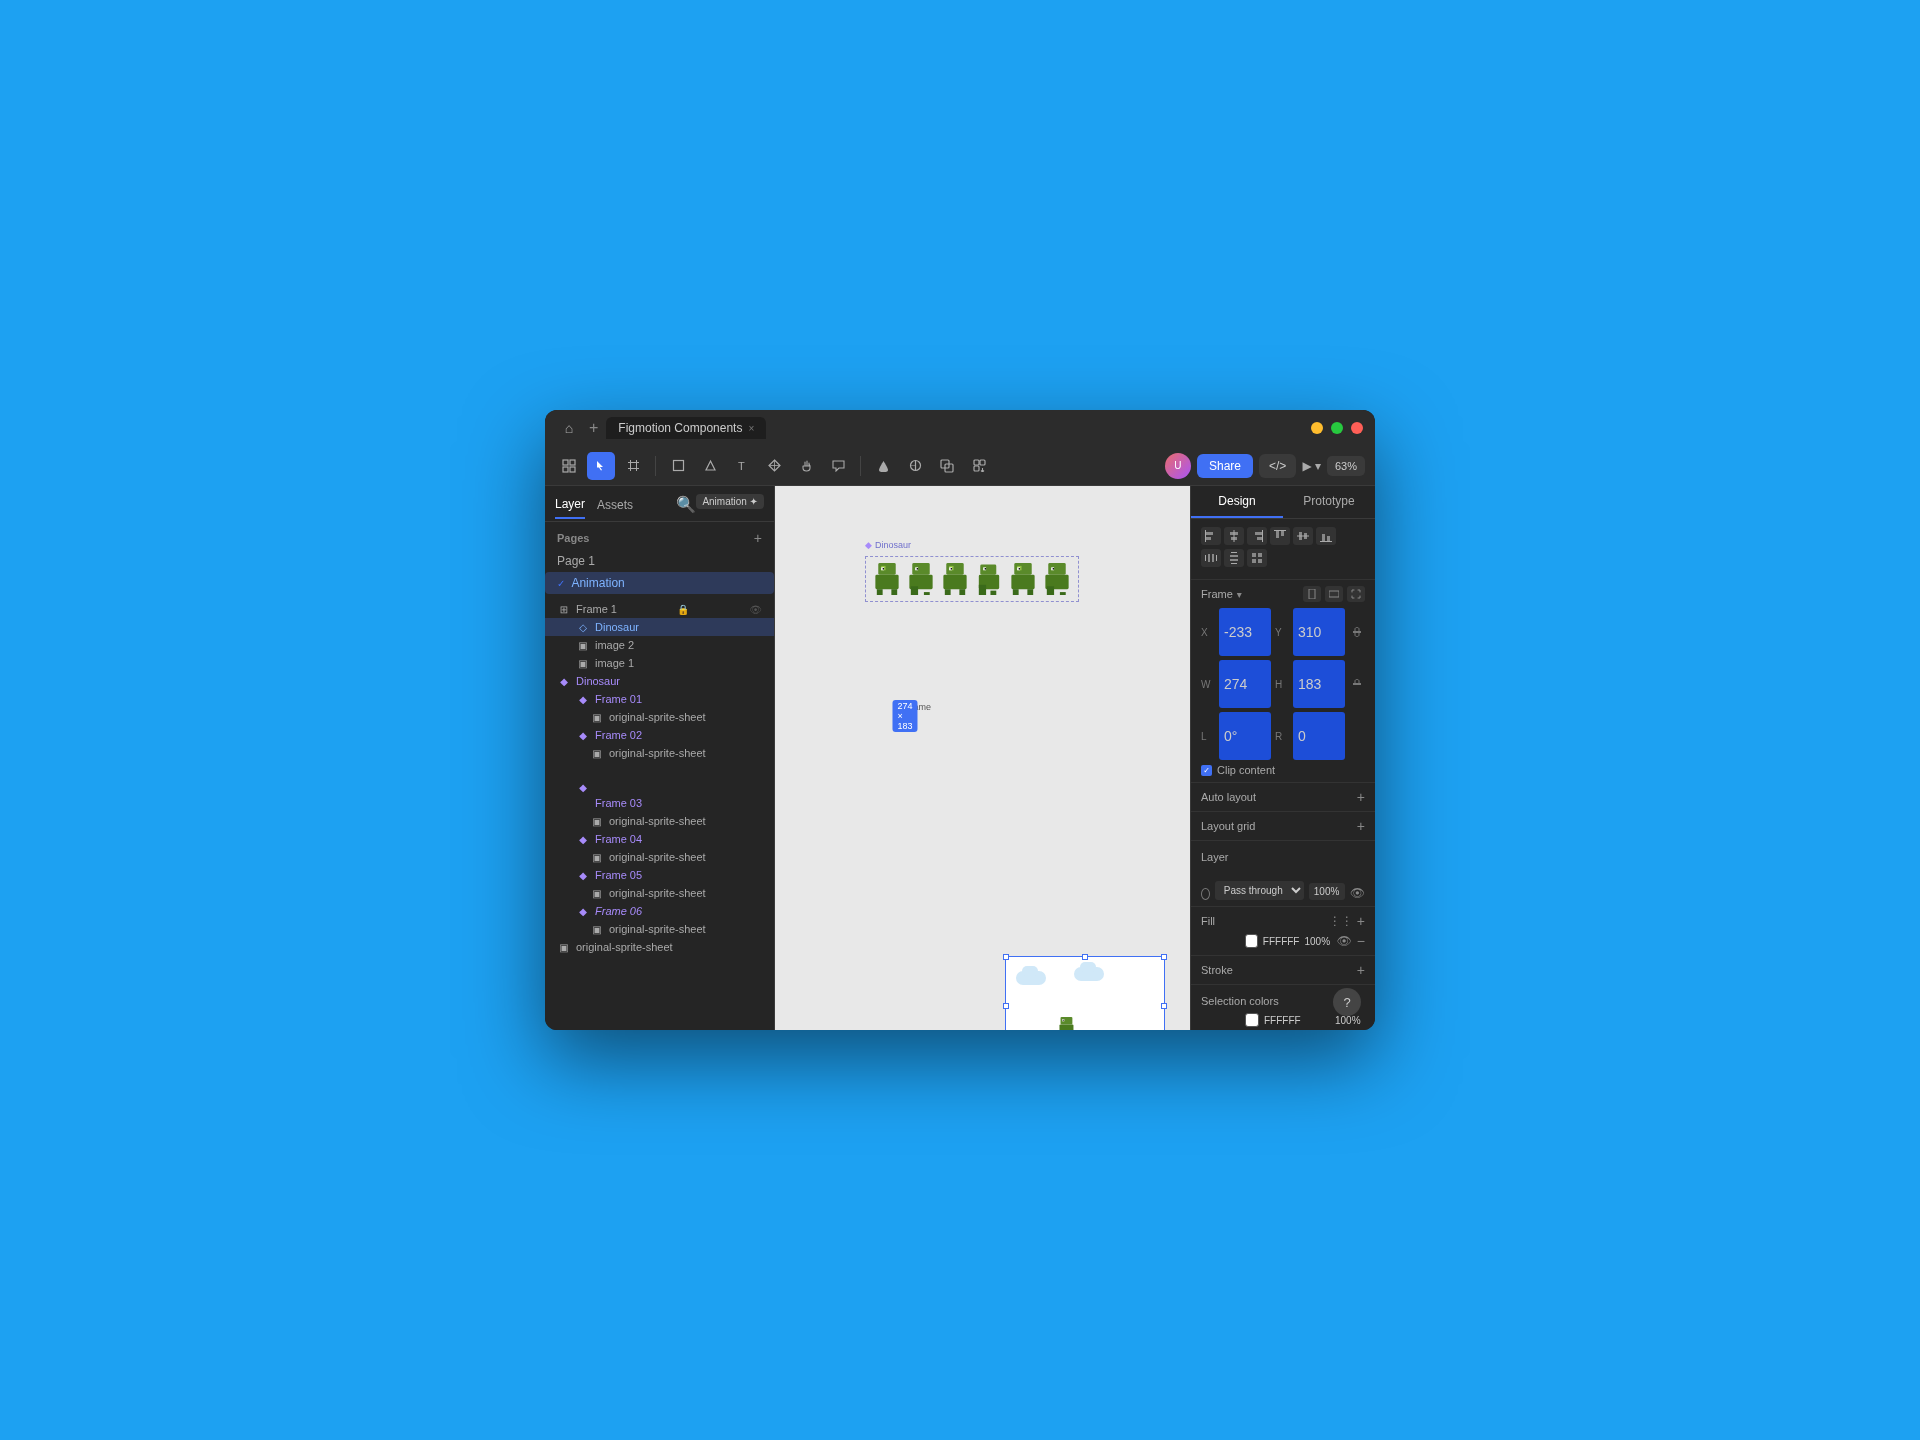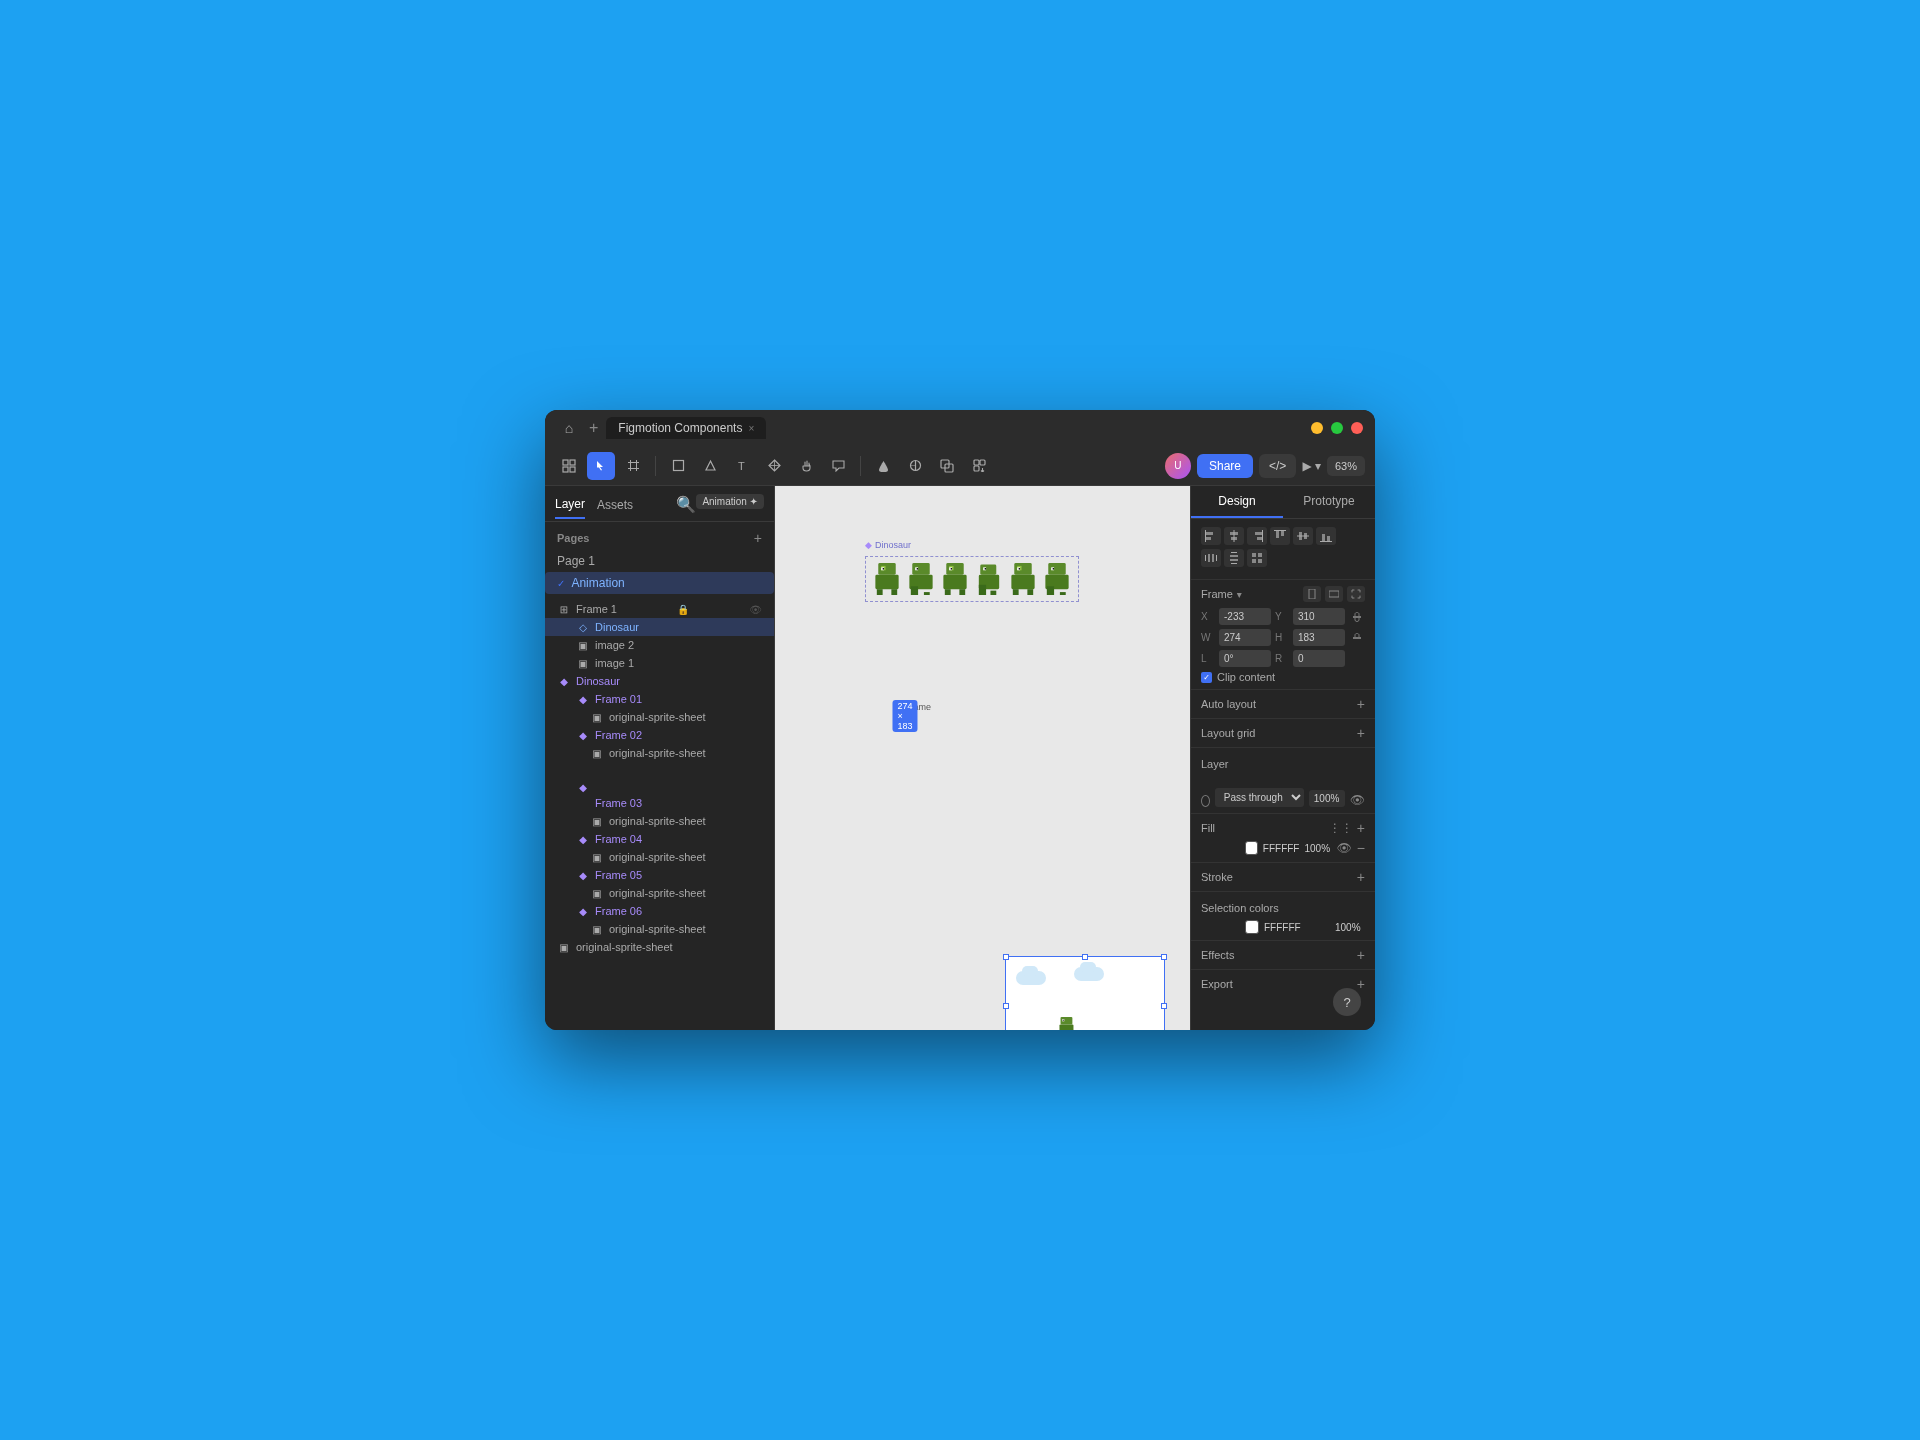--- a/index.html
+++ b/index.html
@@ -308,26 +308,26 @@
       display: flex; align-items: center; justify-content: center;
       color: #888; font-size: 9px; cursor: pointer;
     }
     
     .input-row {
       display: flex; gap: 4px; margin-bottom: 4px; align-items: center;
     }
     .input-label { font-size: 10px; color: #777; width: 14px; }
     .input-box {
       flex: 1;
-      background: #404040;
+      background: #1d4ed8;
       border: none;
       border-radius: 3px;
       color: #ccc;
-      font-size: 10px;
-      padding: 3px 5px;
+      font-size: 14px;
+      padding: 16px 5px;
       width: 50px;
     }
     .rotation-row { display: flex; gap: 4px; align-items: center; }
     .rot-icon { font-size: 10px; color: #777; }
     .clip-content {
       display: flex; align-items: center; gap: 5px;
       margin-top: 4px;
     }
     .checkbox {
       width: 11px; height: 11px;
@@ -646,21 +646,21 @@
           <span style="color:#a78bfa;">Frame 05</span>
         </div>
         <div class="layer-item">
           <span style="display:inline-block;width:28px"></span>
           <span class="layer-icon">▣</span>
           <span>original-sprite-sheet</span>
         </div>
         <div class="layer-item">
           <span style="display:inline-block;width:14px"></span>
           <span class="layer-icon" style="color:#a78bfa;">◆</span>
-          <span style="color:#a78bfa;">Frame 06</span>
+          <span style="color:#a78bfa;font-style:italic;">Frame 06</span>
         </div>
         <div class="layer-item">
           <span style="display:inline-block;width:28px"></span>
           <span class="layer-icon">▣</span>
           <span>original-sprite-sheet</span>
         </div>
 
         <div class="layer-item">
           <span class="layer-icon">▣</span>
           <span>original-sprite-sheet</span>

